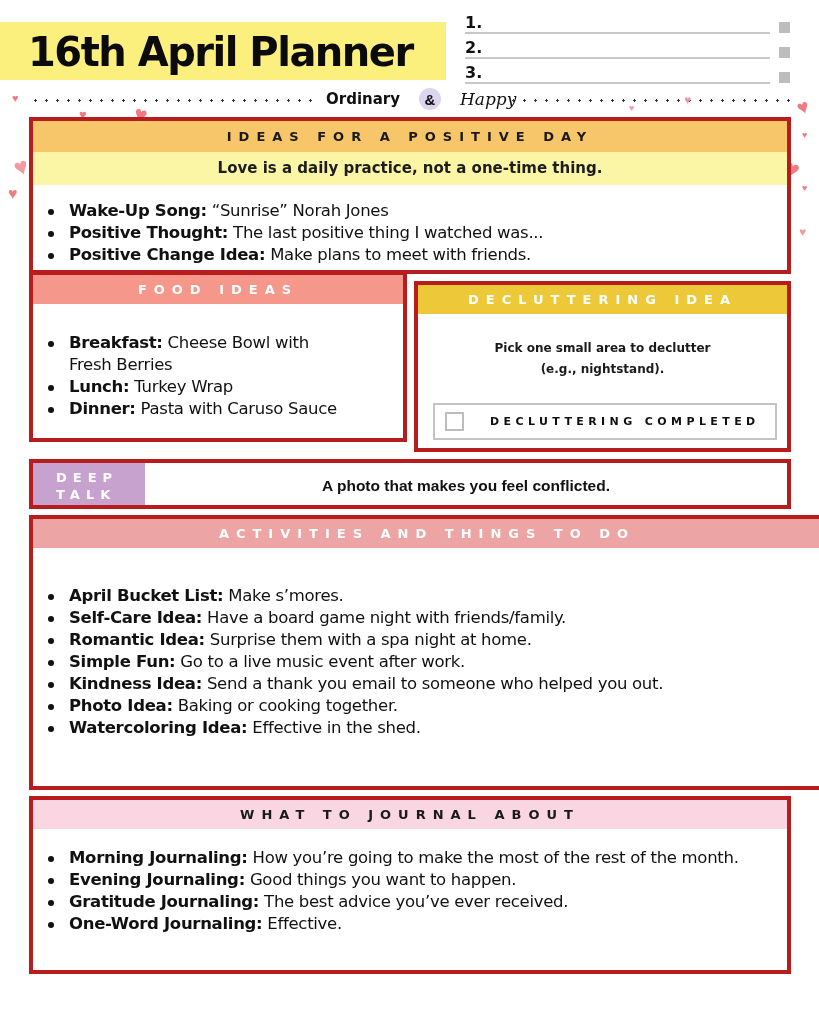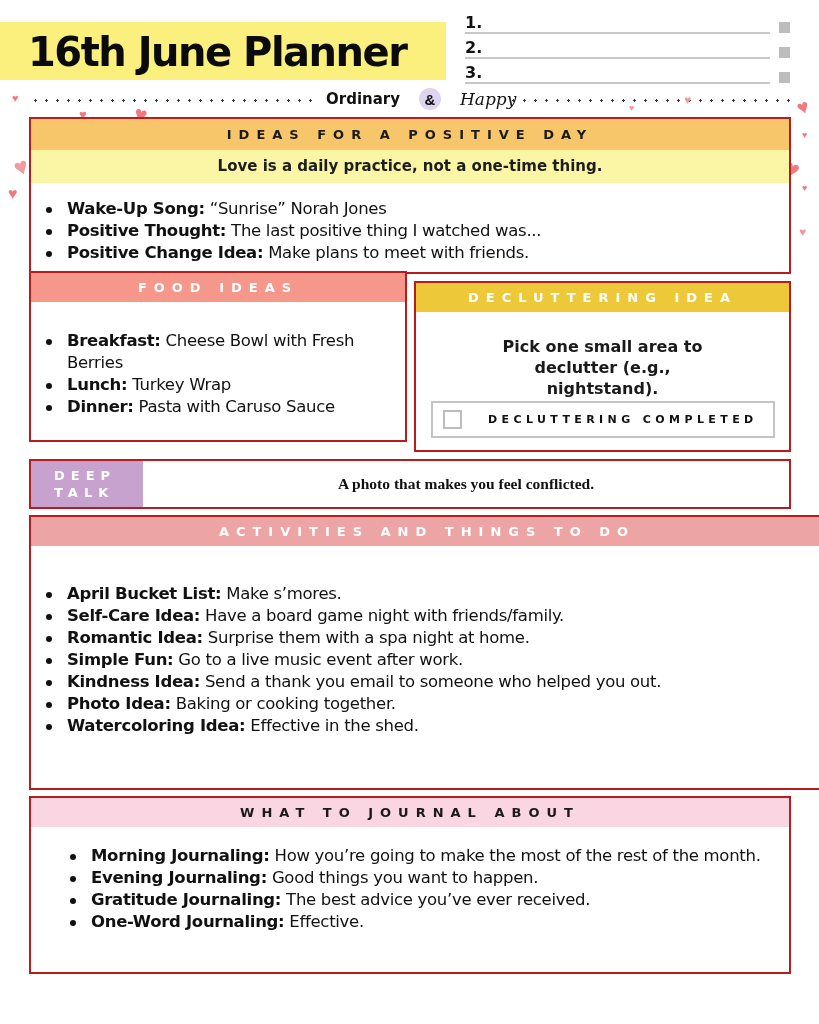--- a/index.html
+++ b/index.html
@@ -44,21 +44,21 @@
     width: 22px; height: 22px; border-radius: 50%; background: #ddd4ef;
     font-weight: bold; font-size: 15px; color: #111;
   }
   .brand-happy {
     font-family: "DejaVu Serif", serif; font-style: italic; font-size: 17px; color: #111;
   }
 
   .heart { position: absolute; color: #f07a80; line-height: 1; }
 
   
-  .card { position: absolute; border: 2px solid #b91c1c; background: #fff; }
+  .card { position: absolute; border: 4px solid #b91c1c; background: #fff; }
   .card-header {
     width: 100%; text-align: center; font-weight: bold;
     font-family: "DejaVu Sans", sans-serif; font-size: 13px; letter-spacing: 7px;
   }
   ul.bullets { list-style: none; }
   ul.bullets li {
     position: relative; padding-left: 36px; font-size: 16.5px; line-height: 22px; color: #111;
     font-family: "DejaVu Sans", sans-serif; letter-spacing: -0.3px;
   }
   ul.bullets li::before {
@@ -79,21 +79,21 @@
   
   #card-food { left: 29px; top: 271px; width: 378px; height: 171px; }
   #card-food .card-header { background: #f5978a; height: 29px; line-height: 29px; color: #fff; }
   #card-food ul { margin-top: 28px; }
 
   
   #card-declutter { left: 414px; top: 281px; width: 377px; height: 171px; }
   #card-declutter .card-header { background: #edc93a; height: 29px; line-height: 29px; color: #fff; }
   .declutter-text {
     margin-top: 24px; text-align: center; font-family: "DejaVu Sans", sans-serif;
-    font-weight: bold; font-size: 16px; line-height: 21px; color: #1a1a1a;
+    font-weight: bold; font-size: 12px; line-height: 21px; color: #1a1a1a;
   }
   .declutter-done {
     position: absolute; left: 15px; top: 118px; width: 344px; height: 37px;
     border: 2px solid #c4c4c4; display: flex; align-items: center;
   }
   .declutter-box {
     width: 19px; height: 19px; border: 2px solid #bdbdbd; margin-left: 10px; background: #fff;
   }
   .declutter-label {
     margin-left: 26px; font-family: "DejaVu Sans", sans-serif; font-weight: bold; font-size: 11px;
@@ -101,39 +101,39 @@
   }
 
   
   #card-deep { left: 29px; top: 459px; width: 762px; height: 50px; display: flex; }
   .deep-label {
     width: 112px; height: 100%; background: #c7a2cf; color: #fff;
     font-family: "DejaVu Sans", sans-serif; font-weight: bold; font-size: 13px;
     letter-spacing: 6px; line-height: 17px; padding: 6px 0 0 23px;
   }
   .deep-text {
-    flex: 1; text-align: center; line-height: 46px; font-family: Liberation Serif, serif;
+    flex: 1; text-align: center; line-height: 46px; font-family: Liberation Sans, sans-serif;
     font-weight: bold; font-size: 15.5px; color: #111;
   }
 
   
   #card-activities { left: 29px; top: 515px; width: 796px; height: 275px; }
   #card-activities .card-header { background: #eda4a5; height: 29px; line-height: 29px; color: #fff; }
   #card-activities ul { margin-top: 37px; }
 
   
   #card-journal { left: 29px; top: 796px; width: 762px; height: 178px; }
   #card-journal .card-header { background: #fad6e3; height: 29px; line-height: 29px; color: #1a1a1a; }
-  #card-journal ul { margin-top: 18px; padding-right: 20px; padding-left: 24px; }
+  #card-journal ul { margin-top: 18px; padding-right: 20px; }
 </style>
 </head>
 <body>
 
 <div class="title-band"></div>
-<h1 class="title-text">16th June Planner</h1>
+<h1 class="title-text">16th April Planner</h1>
 
 <div class="priorities">
   <div class="priority-row">
     <span class="priority-num">1.</span>
     <div class="priority-line"></div>
     <div class="priority-check"></div>
   </div>
   <div class="priority-row">
     <span class="priority-num">2.</span>
     <div class="priority-line"></div>

